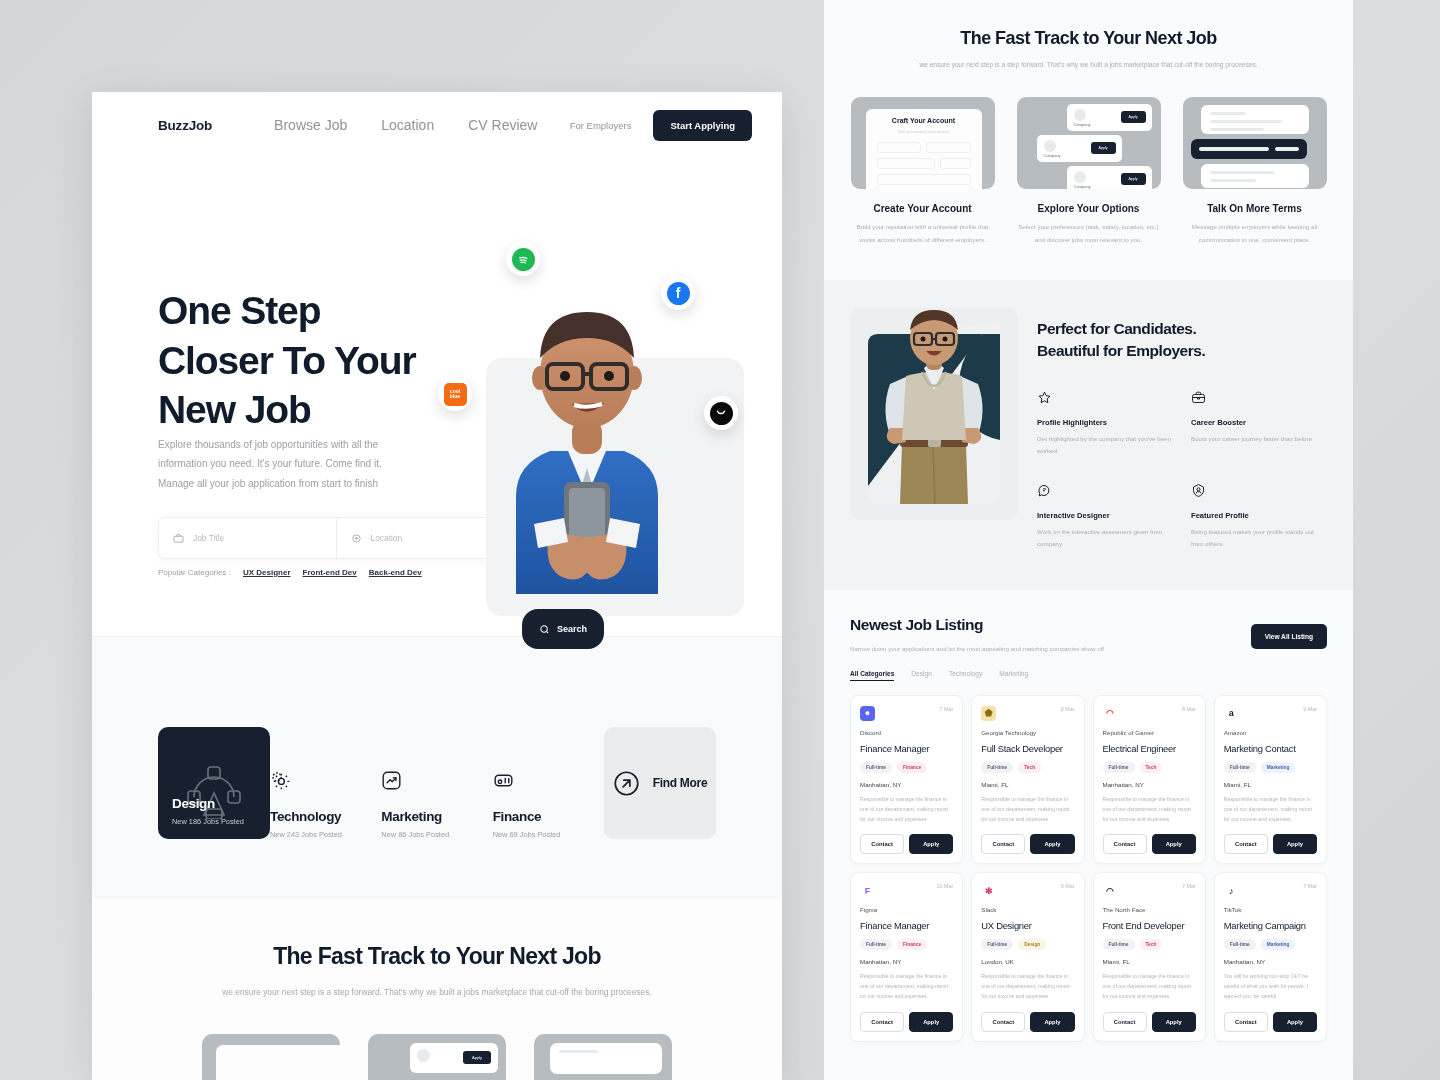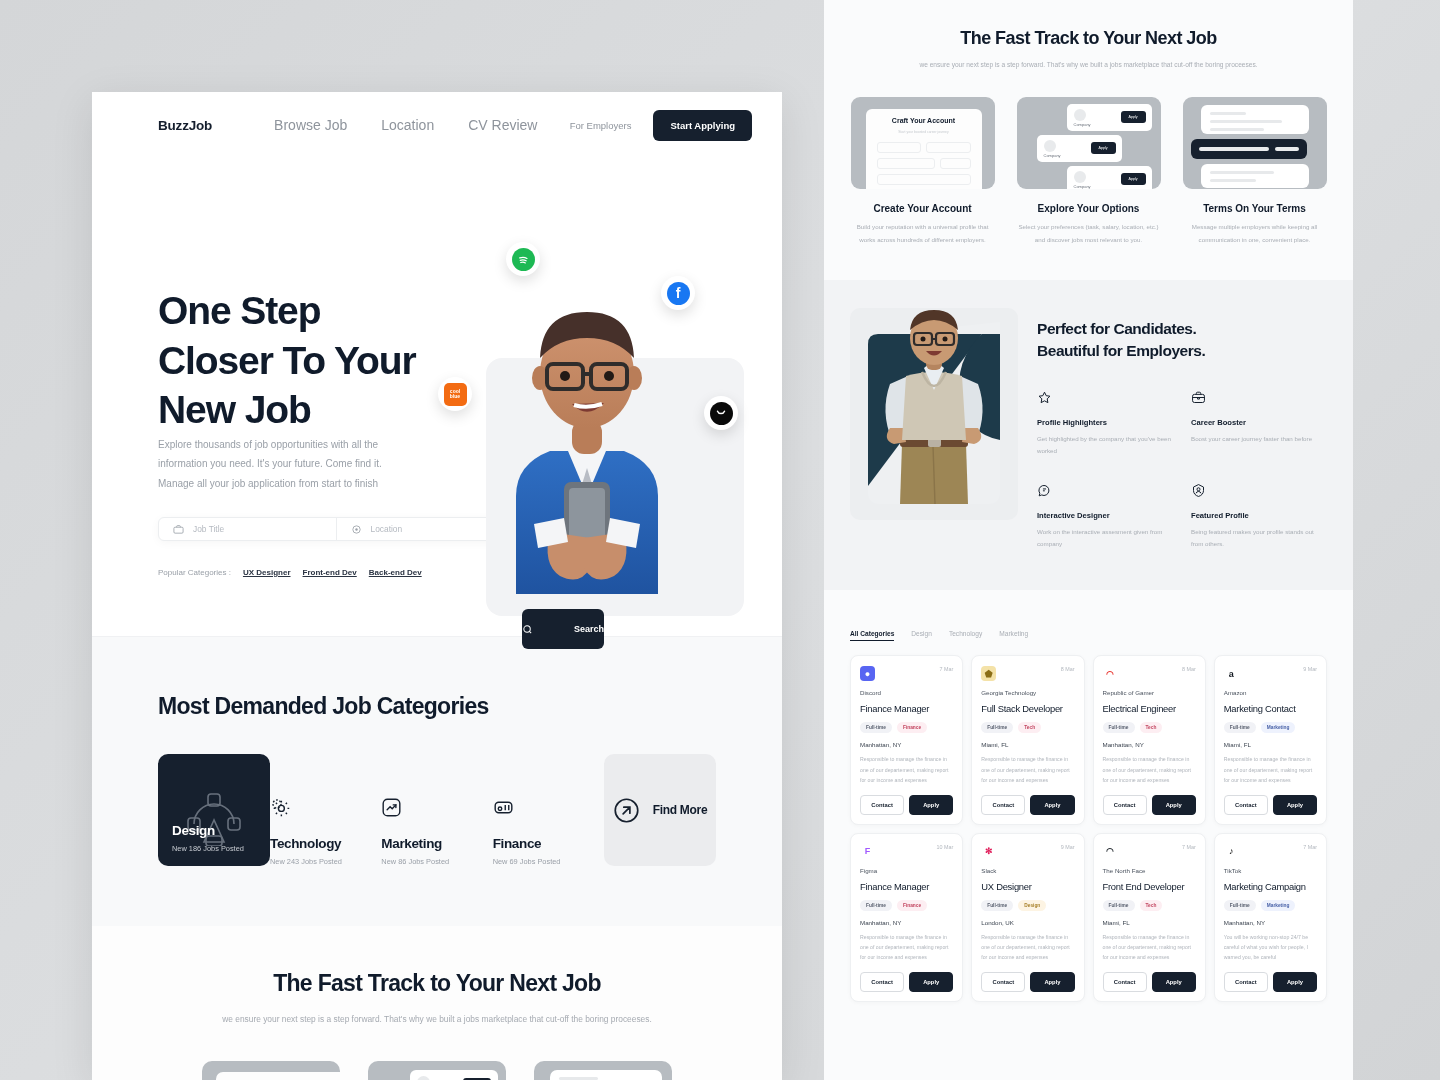--- a/index.html
+++ b/index.html
@@ -31,29 +31,29 @@
     border:none; border-radius:6px; padding:10px 17px; cursor:pointer;
   }
 
   
   .hero { position:relative; height: 478px; }
   .hero-copy { position:absolute; left:66px; top:128px; width: 330px; }
   .hero-h1 { font-size: 39px; line-height: 1.27; font-weight: 800;
     color:#101b2b; letter-spacing:-1.1px; }
   .hero-sub { font-size:10px; line-height:1.95; color:#9aa0a8; width: 245px; }
 
-  .searchbar { position:absolute; left:66px; top:359px; width: 356px; height: 24px;
+  .searchbar { position:absolute; left:66px; top:359px; width: 356px; height: 42px;
     background:#fff; border:1px solid #eceef0; border-radius:6px; display:flex; align-items:center;
     box-shadow: 0 2px 10px rgba(0,0,0,.04); }
   .sb-field { flex:1; display:flex; align-items:center; gap:9px; padding:0 14px; height:100%; }
   .sb-field + .sb-field { border-left:1px solid #eceef0; }
   .sb-ph { font-size:8.4px; color:#b5bac1; }
   .btn-search { position:absolute; left:430px; top:451px; width:82px; height:40px;
-    background:#16202e; color:#fff; border:none; border-radius:6px;
-    display:flex; align-items:center; justify-content:space-between; gap:7px;
+    background:#16202e; color:#fff; border:none; border-radius:16px;
+    display:flex; align-items:center; justify-content:center; gap:7px;
     font-size:9px; font-weight:700; cursor:pointer; z-index:5; }
   .popcat { position:absolute; left:66px; top:410px; display:flex; align-items:center; gap:12px; }
   .popcat-lbl { font-size:8px; color:#9aa0a8; }
   .popcat-item { font-size:8px; color:#2a3342; text-decoration:underline; font-weight:600; }
 
   
   .hero-art { position:absolute; right:38px; top:78px; width:306px; height:380px; }
   .art-card { position:absolute; left:48px; top:122px; width:258px; height:258px;
     background:#f2f3f5; border-radius:16px; }
   .person1 { position:absolute; left:26px; top:10px; width:246px; height:348px; }
@@ -275,21 +275,20 @@
           <div class="badge-inner" style="background:#0A0A0A;">
             <svg width="14" height="14" viewBox="0 0 24 24" fill="none" stroke="#fff" stroke-width="2.6" stroke-linecap="round">
               <path d="M6 9a6.5 6.5 0 0 0 12 0"></path>
             </svg>
           </div>
         </div>
       </div>
     </div>
 
     <div class="sect-cat">
-      <div class="sect-h2">Most Demanded Job Categories</div>
       <div class="cat-row">
 
         <div class="cat-item">
           <div class="cat-card dark">
             <div class="cat-deco">
               <svg width="72" height="72" viewBox="0 0 72 72" fill="none" stroke="#aab2bd" stroke-width="1.6">
                 <path d="M16 50a20 20 0 0 1 40 0"></path>
                 <rect x="10" y="44" width="12" height="12" rx="3"></rect>
                 <rect x="50" y="44" width="12" height="12" rx="3"></rect>
                 <rect x="30" y="20" width="12" height="12" rx="3"></rect>
@@ -452,21 +451,21 @@
             </div>
             <div style="position:absolute;left:8px;top:42px;width:116px;height:20px;background:#16202e;border-radius:6px;display:flex;align-items:center;gap:6px;padding:0 8px;">
               <div style="height:4px;flex:3;background:#e9ebed;border-radius:2px;"></div>
               <div style="height:4px;flex:1;background:#e9ebed;border-radius:2px;"></div>
             </div>
             <div style="position:absolute;left:18px;top:67px;width:108px;height:24px;background:#fff;border-radius:6px;padding:7px 9px;">
               <div style="height:3px;width:72%;background:#e7e9eb;border-radius:2px;"></div>
               <div style="height:3px;width:52%;background:#e7e9eb;border-radius:2px;margin-top:5px;"></div>
             </div>
           </div>
-          <div class="rp-step-t">Terms On Your Terms</div>
+          <div class="rp-step-t">Talk On More Terms</div>
           <div class="rp-step-d">Message multiple employers while keeping all communication in one, convenient place.</div>
         </div>
 
       </div>
     </div>
 
     <div class="rp-perfect">
       <div class="pf-art">
         <svg viewBox="0 0 168 212" width="168" height="212">
           <path d="M18 28 L150 14 L150 184 Q150 196 138 196 L30 196 Q18 196 18 184 Z" fill="#eef0f2"></path>
@@ -544,20 +543,25 @@
               <path d="M8 16.5a4.2 4.2 0 0 1 8 0"></path>
             </svg>
             <div class="pf-t">Featured Profile</div>
             <div class="pf-d">Being featured makes your profile stands out from others.</div>
           </div>
         </div>
       </div>
     </div>
 
     <div class="rp-listing">
+      <div class="nl-head">
+        <div class="nl-h2">Newest Job Listing</div>
+        <div class="nl-sub">Narrow down your applications and let the most appealing and matching companies show off</div>
+        <button class="btn-viewall">View All Listing</button>
+      </div>
 
       <div class="nl-tabs">
         <span class="nl-tab active">All Categories</span>
         <span class="nl-tab">Design</span>
         <span class="nl-tab">Technology</span>
         <span class="nl-tab">Marketing</span>
       </div>
 
       <div class="cards-grid" id="cards-grid">
           <div class="jcard">

